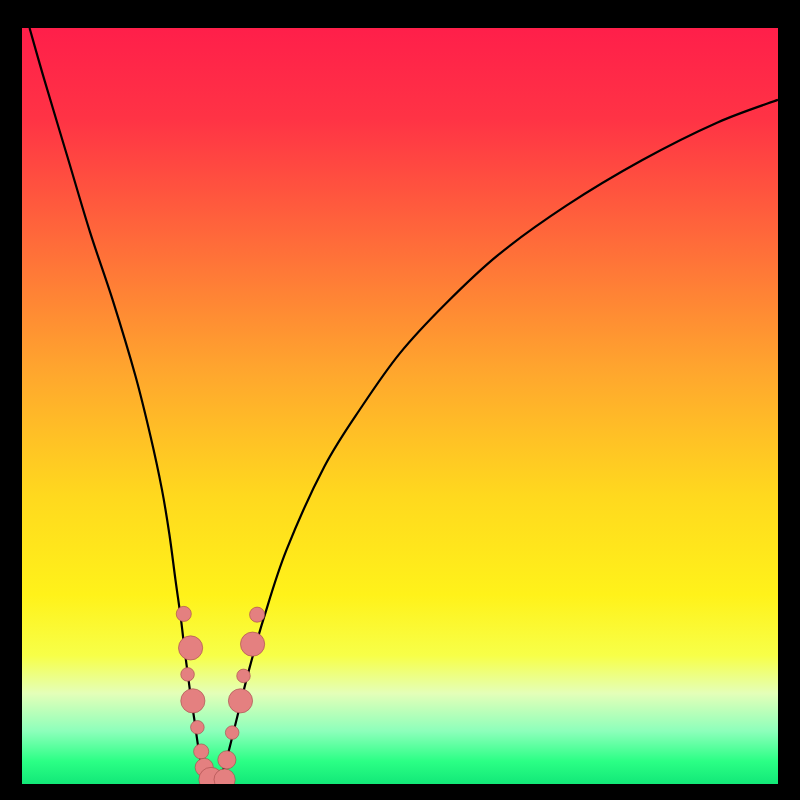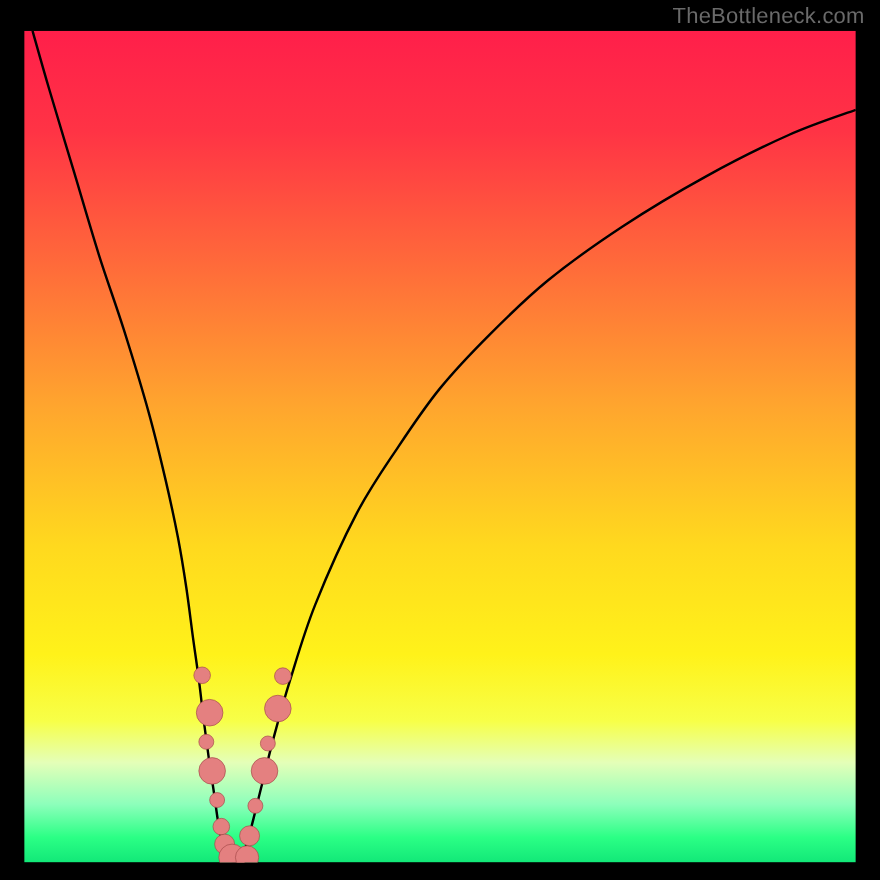--- a/index.html
+++ b/index.html
@@ -37,21 +37,20 @@
   }
   svg {
     display: block;
   }
 </style>
 </head>
 <body>
 
 <div class="outer">
 
-  <div class="watermark">TheBottleneck.com</div>
 
   <div class="plot-frame">
     <svg id="chart-svg" width="756" height="756" viewBox="0 0 756 756">
       <defs>
         <linearGradient id="bg-grad" x1="0" y1="0" x2="0" y2="1">
             <stop offset="0.00%" stop-color="#ff1f4a"></stop>
             <stop offset="12.00%" stop-color="#ff3345"></stop>
             <stop offset="28.00%" stop-color="#ff6a3a"></stop>
             <stop offset="45.00%" stop-color="#ffa52e"></stop>
             <stop offset="62.00%" stop-color="#ffd91e"></stop>

